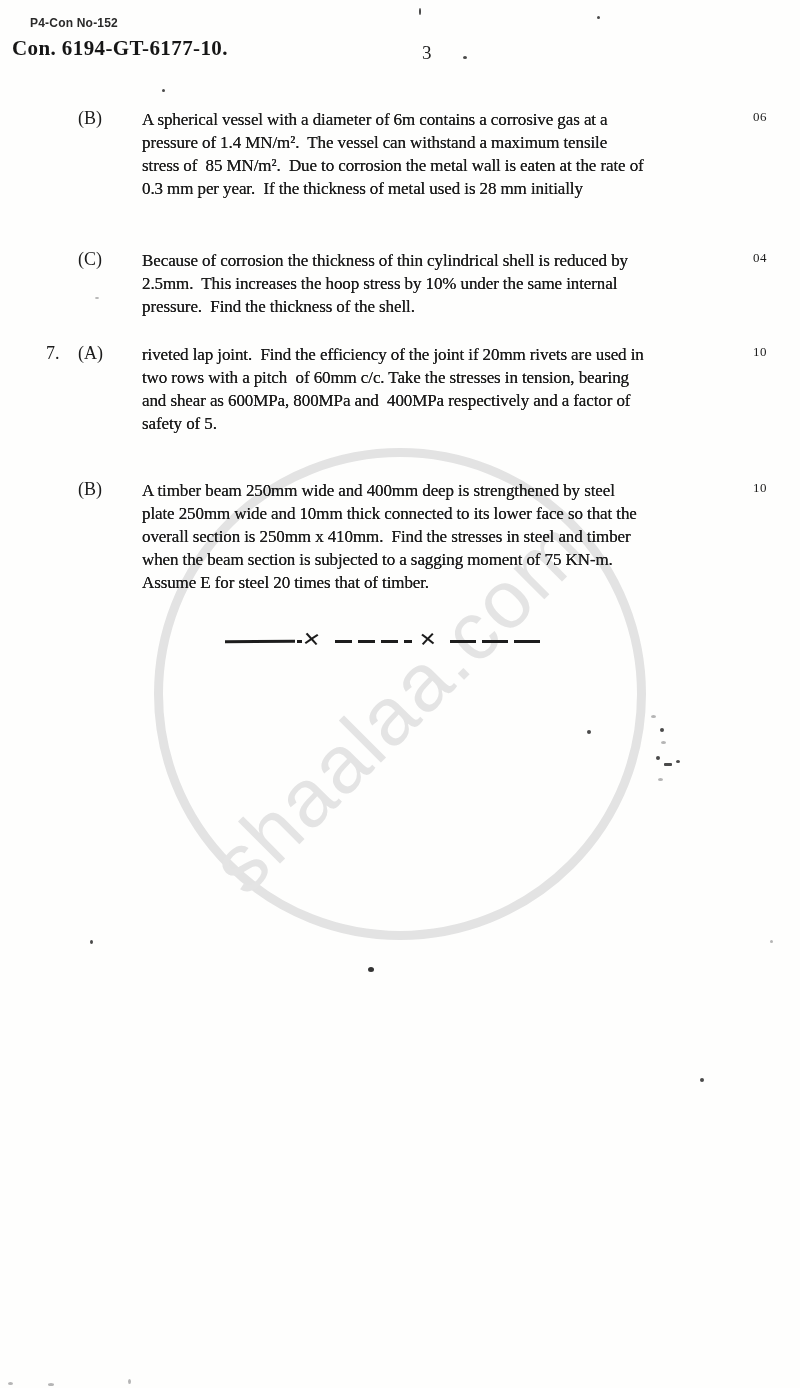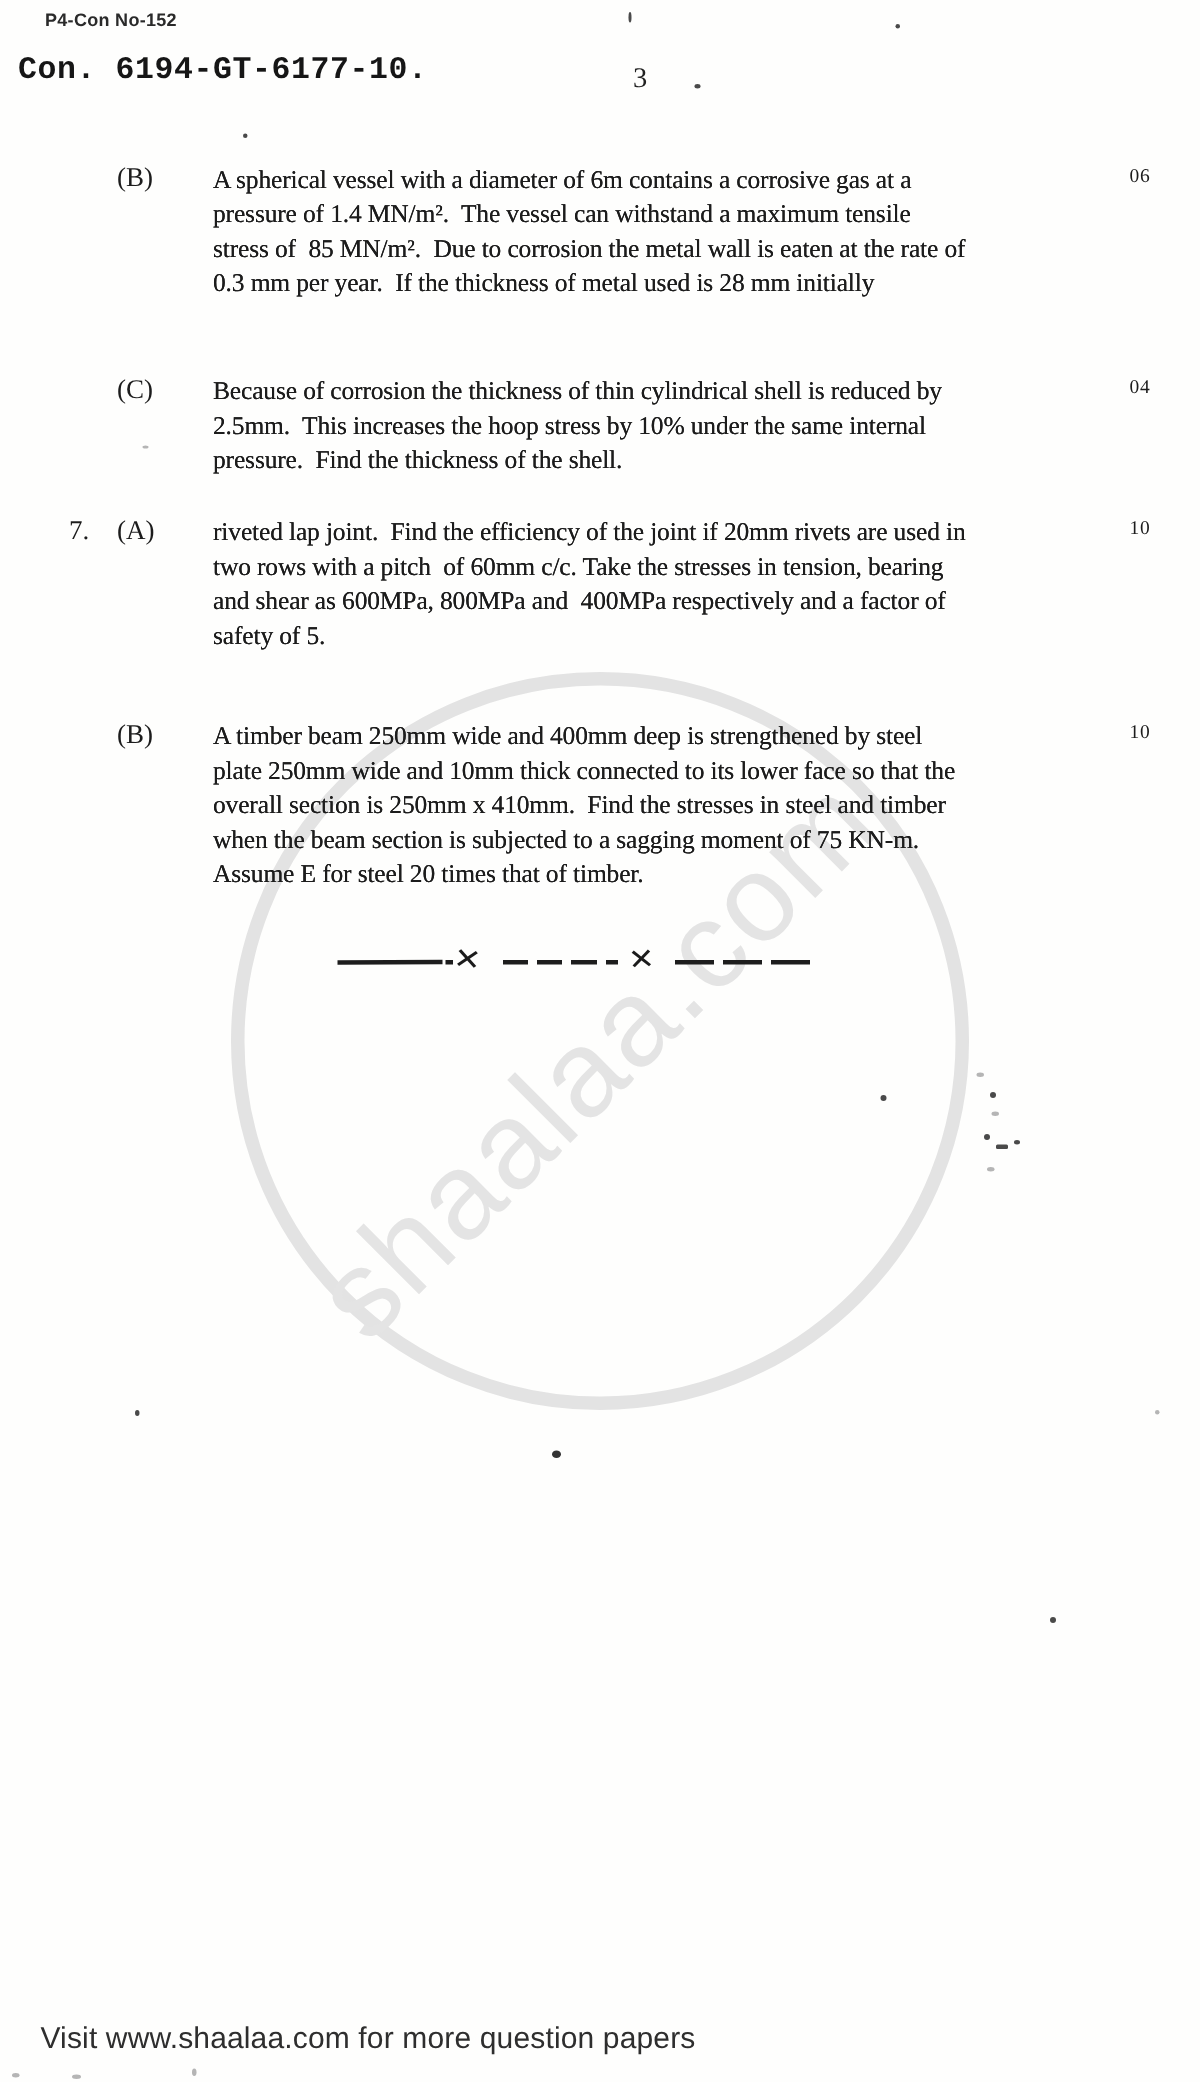--- a/index.html
+++ b/index.html
@@ -14,27 +14,27 @@
     border:9px solid #e3e3e3;border-radius:50%;z-index:0;
   }
   .wm-text{
     position:absolute;left:398px;top:706px;z-index:0;
     transform:translate(-50%,-50%) rotate(-45deg);
     font-family:"Liberation Sans",sans-serif;font-weight:400;
     font-size:82px;letter-spacing:2px;color:#e4e4e4;white-space:nowrap;
   }
   
   .print-code{
-    position:absolute;left:30px;top:6px;z-index:1;
+    position:absolute;left:30px;top:16px;z-index:1;
     font-family:"Liberation Sans",sans-serif;font-weight:700;
     font-size:12px;letter-spacing:.2px;color:#2a2a2a;
   }
   .paper-code{
     position:absolute;left:12px;top:36px;z-index:1;
-    font-family:Liberation Mono, monospace;font-weight:700;
+    font-family:Liberation Serif, serif;font-weight:700;
     font-size:21px;letter-spacing:.4px;color:#161616;
   }
   .page-number{
     position:absolute;left:422px;top:42px;z-index:1;
     font-size:19px;color:#222;
   }
   
   .q{position:absolute;left:0;width:800px;z-index:1;}
   .qnum{position:absolute;left:46px;top:0;font-size:18px;}
   .qlabel{position:absolute;left:78px;top:0;font-size:18px;}
@@ -121,21 +121,20 @@
 
   <div class="divider">
     <span class="dseg dseg1"></span>
     <span class="dseg ddot"></span>
     <span class="dx dx1">×</span>
     <span class="dseg dseg2"></span>
     <span class="dx dx2">×</span>
     <span class="dseg dseg3"></span>
   </div>
 
-  <div class="footer">Visit www.shaalaa.com for more question papers</div>
 
   <i class="speck" style="left:419px;top:8px;width:2px;height:7px;"></i>
   <i class="speck" style="left:597px;top:16px;width:3px;height:3px;"></i>
   <i class="speck" style="left:162px;top:89px;width:3px;height:3px;"></i>
   <i class="speck" style="left:463px;top:56px;width:4px;height:3px;"></i>
   <i class="speck light" style="left:95px;top:297px;width:4px;height:2px;"></i>
   <i class="speck" style="left:660px;top:728px;width:4px;height:4px;"></i>
   <i class="speck" style="left:656px;top:756px;width:4px;height:4px;"></i>
   <i class="speck" style="left:676px;top:760px;width:4px;height:3px;"></i>
   <i class="speck" style="left:664px;top:763px;width:8px;height:3px;border-radius:1px;"></i>

